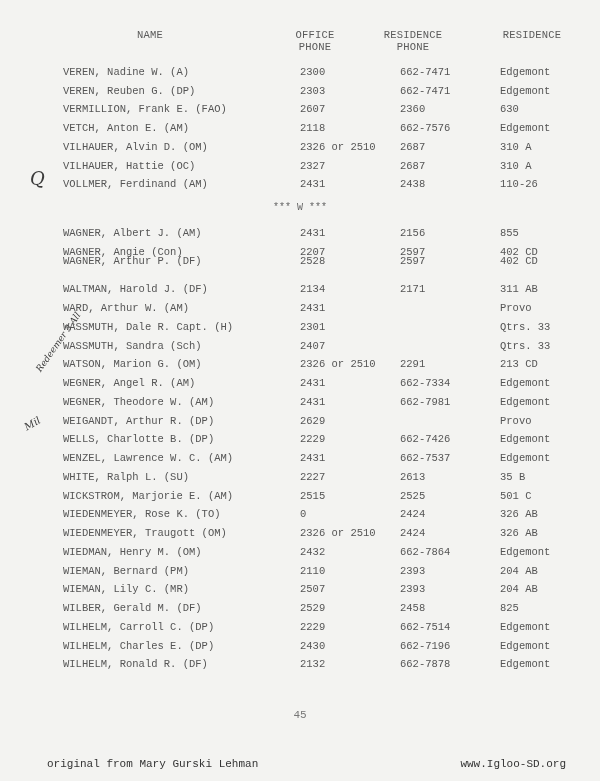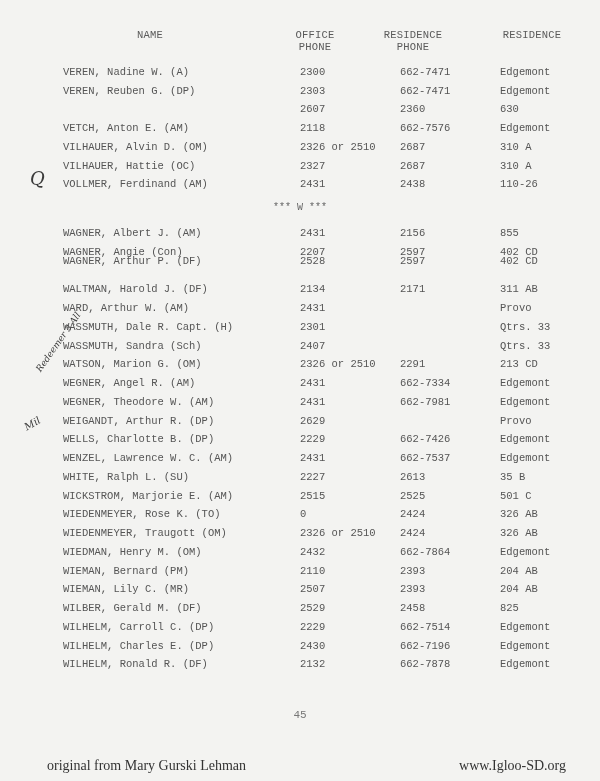--- a/index.html
+++ b/index.html
@@ -20,21 +20,21 @@
     .hdr-office { left: 285px; top: 29px; width: 60px; }
     .hdr-resphone { left: 378px; top: 29px; width: 70px; }
     .hdr-res { left: 492px; top: 29px; width: 80px; }
     .row { position: absolute; left: 0; width: 600px; height: 16px; font-size: 10.5px; line-height: 16px; color: #555; }
     .c-name { position: absolute; left: 63px; white-space: nowrap; }
     .c-office { position: absolute; left: 300px; white-space: nowrap; }
     .c-resphone { position: absolute; left: 400px; white-space: nowrap; }
     .c-res { position: absolute; left: 500px; white-space: nowrap; }
     .sep { position: absolute; left: 0; width: 600px; text-align: center; top: 202px; font-size: 10px; color: #666; }
     .pagenum { position: absolute; left: 0; width: 600px; text-align: center; top: 709px; font-size: 11px; color: #777; }
-    .footer { position: absolute; top: 758px; font-family: Liberation Serif, serif; font-size: 14px; color: #333; }
+    .footer { position: absolute; top: 758px; font-family: Liberation Mono, monospace; font-size: 11px; color: #333; }
     .footer-left { left: 47px; }
     .footer-right { right: 34px; }
     .hw { position: absolute; font-family: "DejaVu Serif", serif; color: #3a3a3a; font-style: italic; }
     .hw1 { left: 30px; top: 168px; font-size: 18px; }
     .hw2 { left: 34px; top: 368px; font-size: 9px; transform: rotate(-55deg); transform-origin: left top; }
     .hw3 { left: 24px; top: 418px; font-size: 10px; transform: rotate(-30deg); }
   </style>
 </head>
 <body>
 
@@ -53,20 +53,21 @@
         <span class="c-resphone">662-7471</span>
         <span class="c-res">Edgemont</span>
       </div>
       <div class="row" style="top: 82.7px;">
         <span class="c-name">VEREN, Reuben G. (DP)</span>
         <span class="c-office">2303</span>
         <span class="c-resphone">662-7471</span>
         <span class="c-res">Edgemont</span>
       </div>
       <div class="row" style="top: 101.4px;">
+        <span class="c-name">VERMILLION, Frank E. (FAO)</span>
         <span class="c-office">2607</span>
         <span class="c-resphone">2360</span>
         <span class="c-res">630</span>
       </div>
       <div class="row" style="top: 120.1px;">
         <span class="c-name">VETCH, Anton E. (AM)</span>
         <span class="c-office">2118</span>
         <span class="c-resphone">662-7576</span>
         <span class="c-res">Edgemont</span>
       </div>

